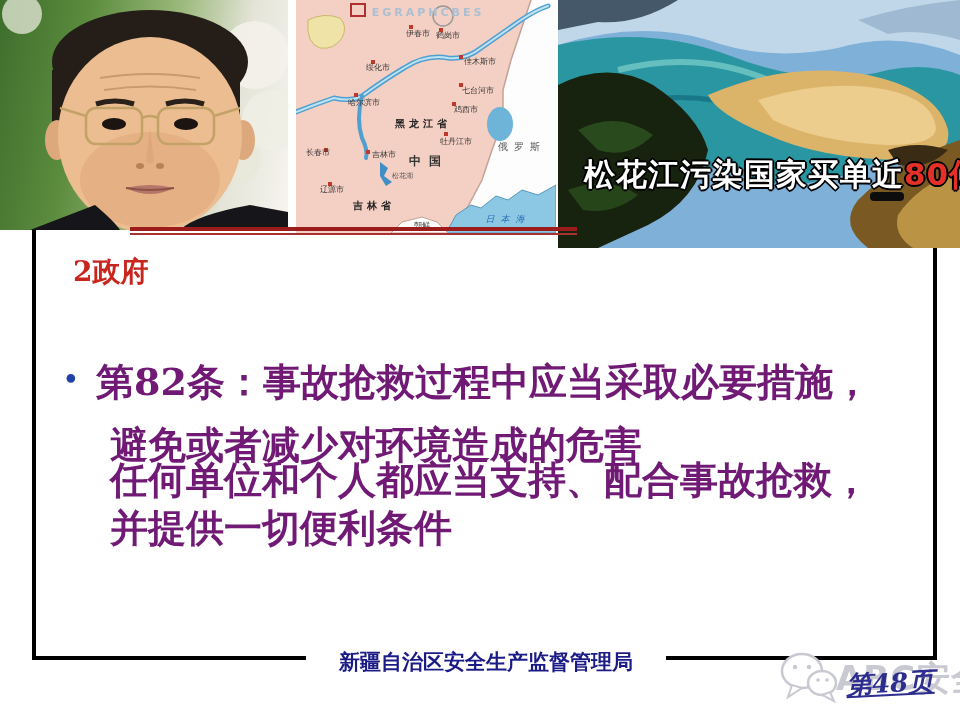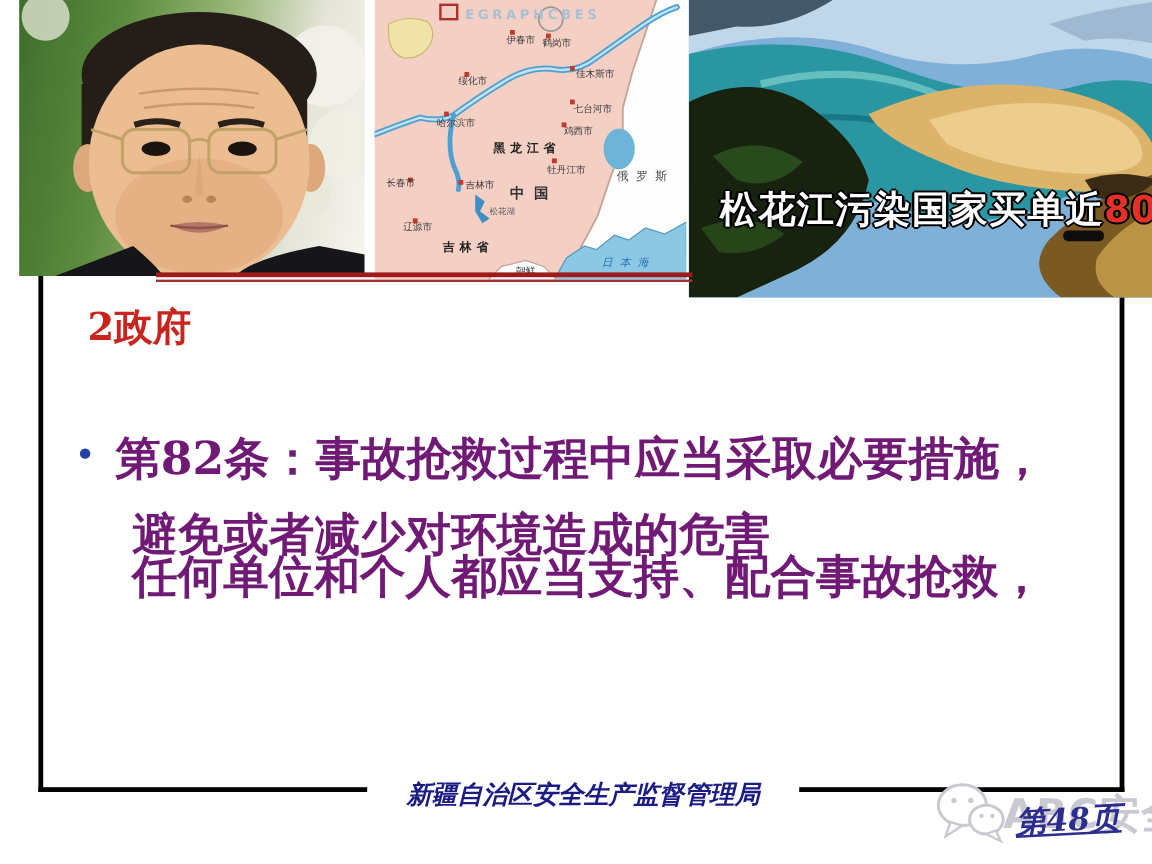--- a/index.html
+++ b/index.html
@@ -9,40 +9,40 @@
   
   .content-box{position:absolute;left:32px;top:228px;width:905px;height:432px;
     border-left:4px solid #000;border-right:4px solid #000;border-bottom:4px solid #000;
     box-sizing:border-box;z-index:1;background:#fff;}
 
   
   .red-rule-thick{position:absolute;left:130px;top:227px;width:447px;height:4px;background:#9c1b1b;z-index:4;}
   .red-rule-thin{position:absolute;left:130px;top:233px;width:447px;height:2px;background:#a83232;z-index:4;}
 
   
-  .photo{position:absolute;top:0;z-index:3;overflow:hidden;margin-left:16px;}
+  .photo{position:absolute;top:0;z-index:3;overflow:hidden;}
   .photo-man{left:0;width:288px;height:230px;background:linear-gradient(100deg,#3e6e2c 0%,#5c8c3e 28%,#9ab87a 55%,#e4e4d8 78%,#f7f5ef 100%);}
   .photo-map{left:296px;width:260px;height:233px;background:#fdfdfd;}
   .photo-river{left:558px;width:402px;height:248px;background:#7fb0d8;}
 
   
-  .h-red{position:absolute;color:#c9251f;font-weight:bold;font-size:32px;line-height:44px;z-index:5;white-space:nowrap;}
+  .h-red{position:absolute;color:#c9251f;font-weight:bold;font-size:28px;line-height:44px;z-index:5;white-space:nowrap;}
   .h1{left:73px;top:250px;}
   .h2{left:73px;top:303px;}
   .body-line{position:absolute;color:#701a75;font-weight:bold;font-size:38px;line-height:44px;z-index:5;white-space:nowrap;}
   .bullet{position:absolute;left:62px;top:362px;color:#2141a8;font-size:30px;z-index:5;}
   .bl1{left:96px;top:360px;}
   .bl2{left:110px;top:423px;}
   .bl3{left:110px;top:458px;}
   .bl4{left:110px;top:506px;}
 
   
   .footer-band{position:absolute;left:306px;top:646px;width:360px;height:32px;background:#fff;z-index:6;
     display:flex;align-items:center;justify-content:center;}
-  .footer-text{color:#1b1b86;font-weight:bold;font-size:21px;font-family:"DejaVu Sans","Liberation Sans",sans-serif;white-space:nowrap;font-style:italic;}
+  .footer-text{color:#1b1b86;font-weight:bold;font-size:21px;font-family:"DejaVu Sans","Liberation Sans",sans-serif;white-space:nowrap;}
 
   
   .wm-brand{position:absolute;left:836px;top:656px;z-index:6;color:#c9c9d2;font-weight:bold;font-size:34px;
     font-family:"DejaVu Sans","Liberation Sans",sans-serif;letter-spacing:1px;white-space:nowrap;}
   .page-num{position:absolute;left:846px;top:666px;z-index:7;color:#2d2d8f;font-style:italic;font-weight:bold;
     font-size:26px;transform:rotate(-3deg);text-decoration:underline;white-space:nowrap;}
   .wechat-icon{position:absolute;left:780px;top:645px;z-index:6;}
 
   
   .cap{position:absolute;font-weight:bold;color:#fff;z-index:4;white-space:nowrap;
@@ -207,20 +207,21 @@
       <span>松花江污染国家买单近</span><span class="hot">80亿</span>
     </div>
   </div>
 
   <div class="h-red h1">2政府</div>
 
   <div class="bullet">•</div>
   <div class="body-line bl1">第82条：事故抢救过程中应当采取必要措施，</div>
   <div class="body-line bl2">避免或者减少对环境造成的危害</div>
   <div class="body-line bl3">任何单位和个人都应当支持、配合事故抢救，</div>
+  <div class="body-line bl4">并提供一切便利条件</div>
 
   <div class="footer-band">
     <span class="footer-text">新疆自治区安全生产监督管理局</span>
   </div>
 
   <div class="wechat-icon">
     <svg width="58" height="60" viewBox="0 0 58 60">
       <ellipse cx="22" cy="26" rx="20" ry="17" fill="#ffffff" stroke="#c9c9d2" stroke-width="2.5"></ellipse>
       <path d="M12,40 L8,52 L22,43 Z" fill="#ffffff" stroke="#c9c9d2" stroke-width="2"></path>
       <circle cx="15" cy="22" r="2.2" fill="#c9c9d2"></circle>

